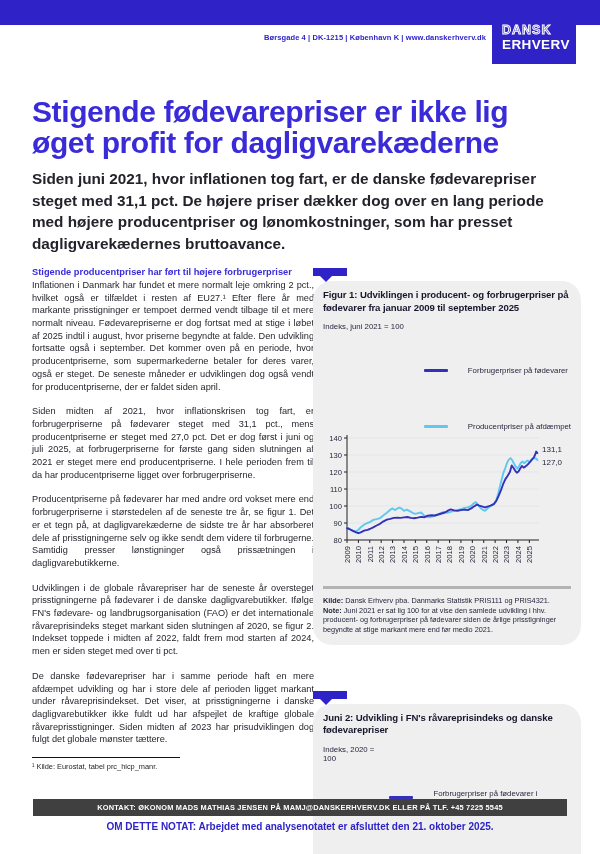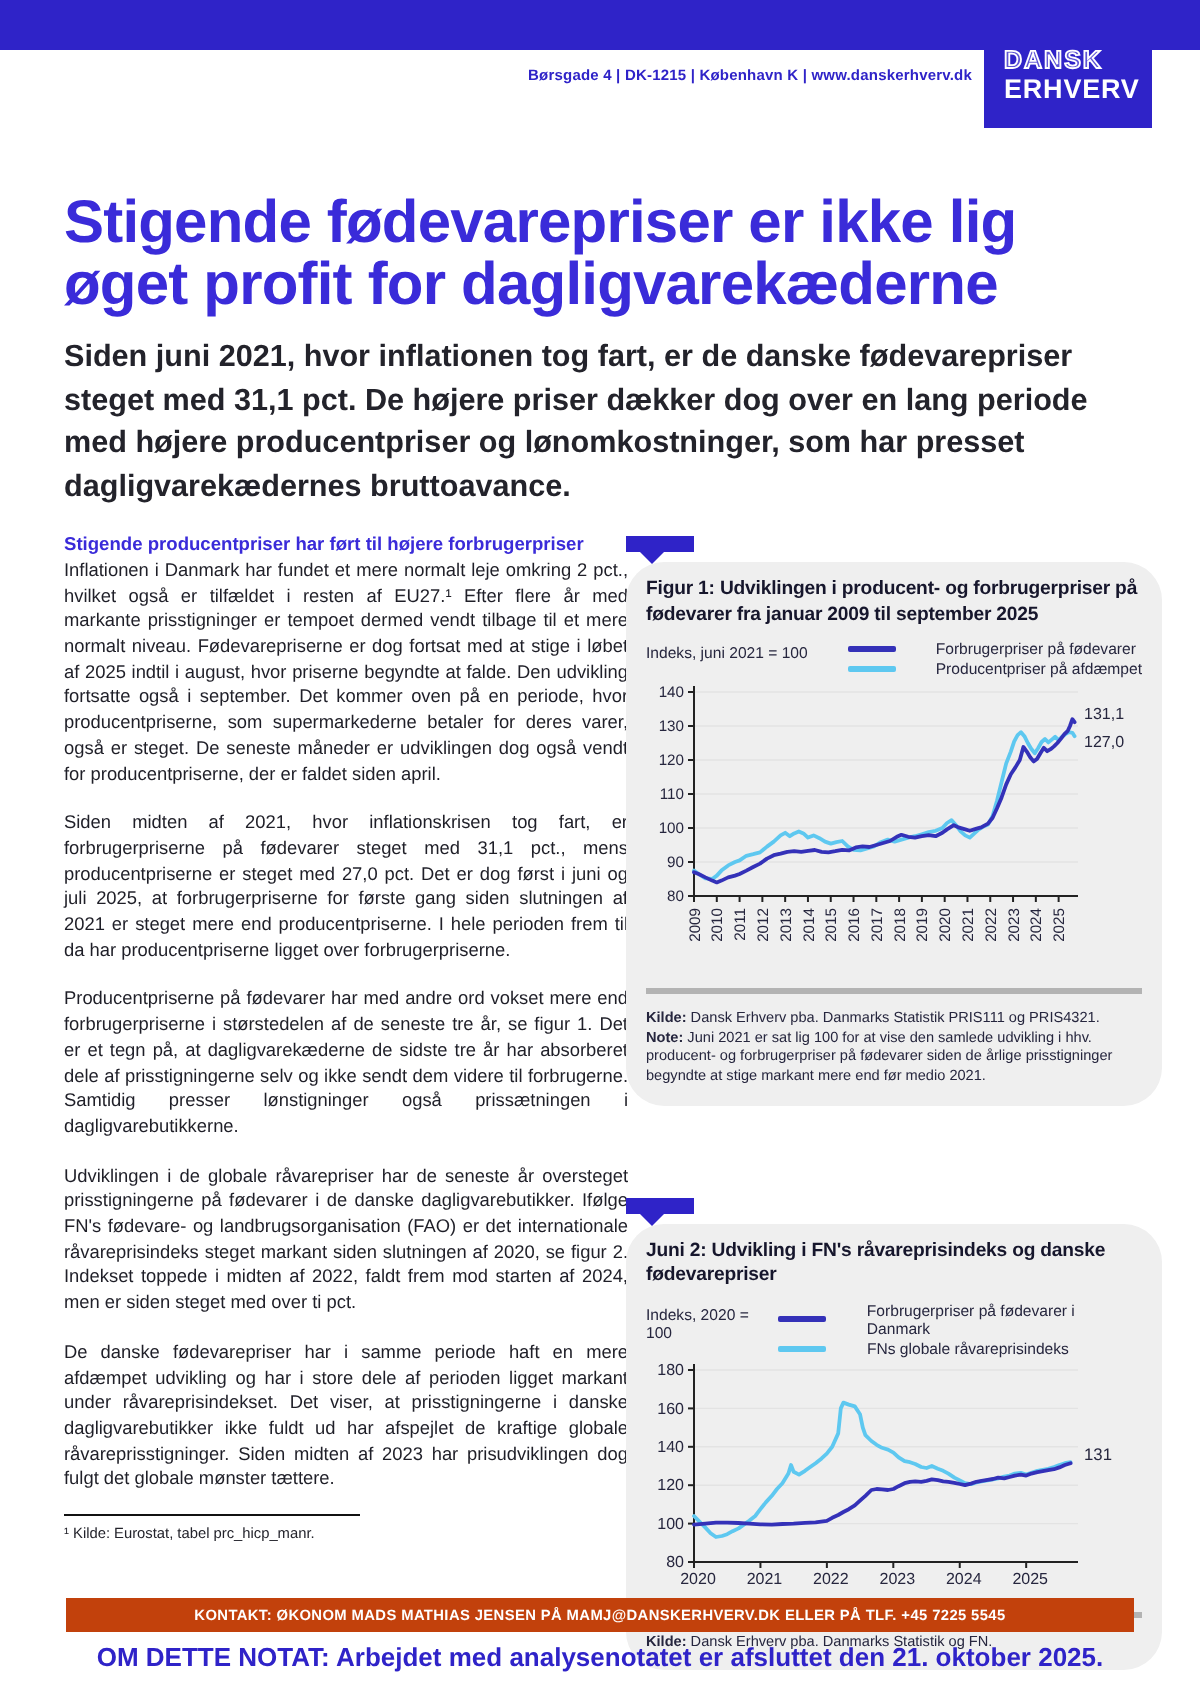--- a/index.html
+++ b/index.html
@@ -34,37 +34,37 @@
   
   .fig-flag{width:34px;height:8px;background:#2f23c8;position:relative;margin:2px 0 5px 0;}
   .fig-flag::after{content:'';position:absolute;top:8px;left:7px;width:0;height:0;
                    border:6px solid transparent;border-top:6px solid #2f23c8;border-bottom:none;}
 
   .figure-box{background:#efefef;padding:8px 10px 10px 10px;box-sizing:border-box;width:268px;border-radius:19px;}
   .fig-title{font-size:9.6px;font-weight:bold;line-height:12.6px;color:#16162c;letter-spacing:-.1px;margin-bottom:6px;}
   .chart-header{display:flex;justify-content:space-between;align-items:flex-start;margin-bottom:1px;}
   .index-label{font-size:7.8px;color:#26263e;padding-top:2px;}
   .legend{display:flex;flex-direction:column;gap:1px;}
-  .legrow{display:flex;align-items:center;gap:20px;}
+  .legrow{display:flex;align-items:center;gap:20px;margin-top:46px;}
   .legswatch{display:inline-block;width:24px;height:2.6px;border-radius:1px;}
   .legrow span:last-child{font-size:7.8px;color:#26263e;}
   .fig-divider{border-top:3px solid #b3b3b3;margin:8px 0 7px 0;}
   .fig-source{font-size:7.3px;line-height:9.6px;color:#26263e;}
   .fig-source b{font-weight:bold;}
   .fig2-gap{height:44px;}
 
   svg{display:block;}
   svg text{font-family:"Liberation Sans",sans-serif;}
 
   
-  .contact-bar{position:absolute;left:33px;top:799px;width:534px;height:17px;background:#c2410c;
+  .contact-bar{position:absolute;left:33px;top:799px;width:534px;height:17px;background:#404040;
                color:#fff;font-size:7.4px;font-weight:bold;letter-spacing:.2px;
                display:flex;align-items:center;justify-content:center;text-transform:uppercase;}
   .about-line{position:absolute;left:33px;top:821px;width:534px;text-align:center;
-              font-size:13px;font-weight:bold;color:#2f23c8;}
+              font-size:10px;font-weight:bold;color:#2f23c8;}
 </style>
 </head>
 <body>
 
 <div class="page">
 
   <div class="topbar"></div>
   <div class="address">Børsgade 4 | DK-1215 | København K | www.danskerhverv.dk</div>
   <div class="logo">
     <div class="l1">DANSK</div>

